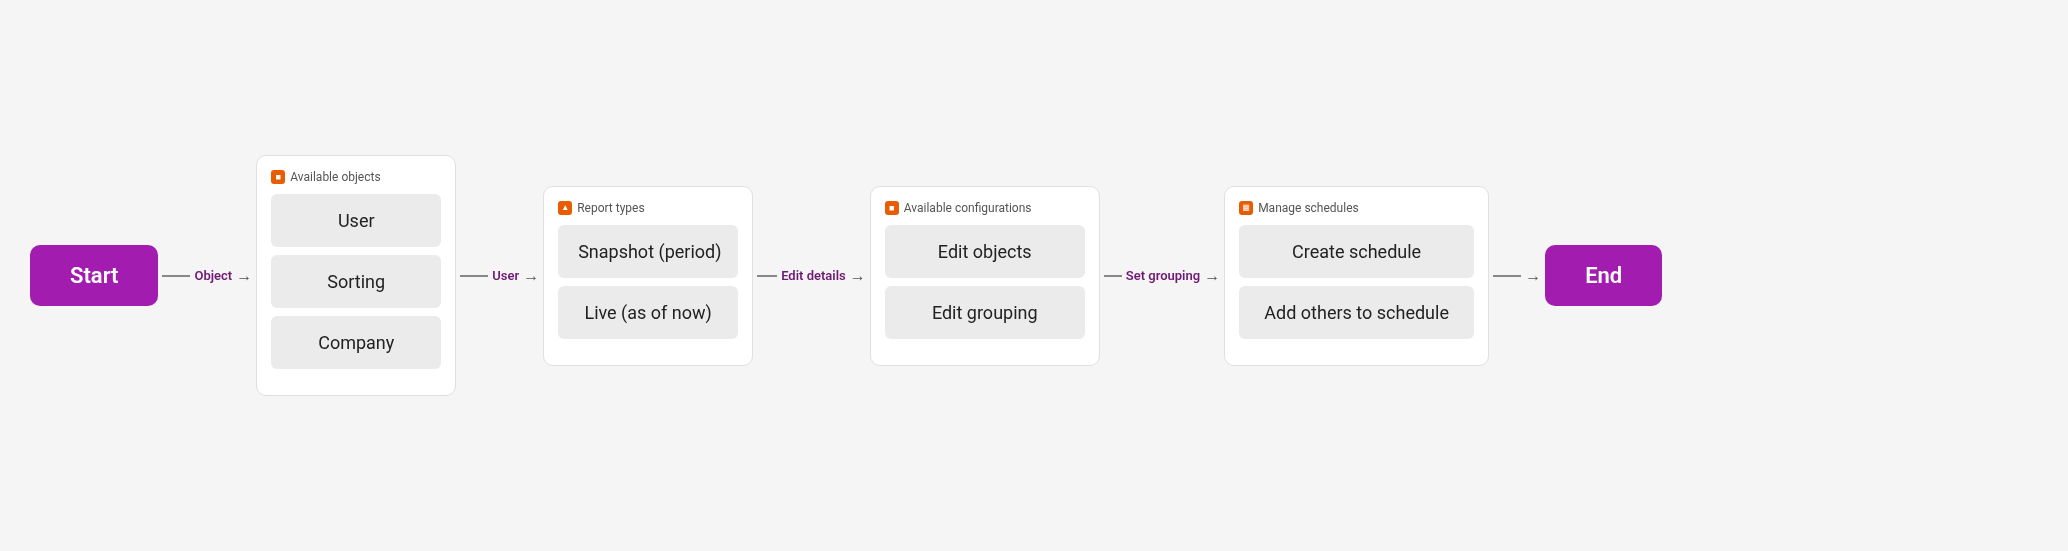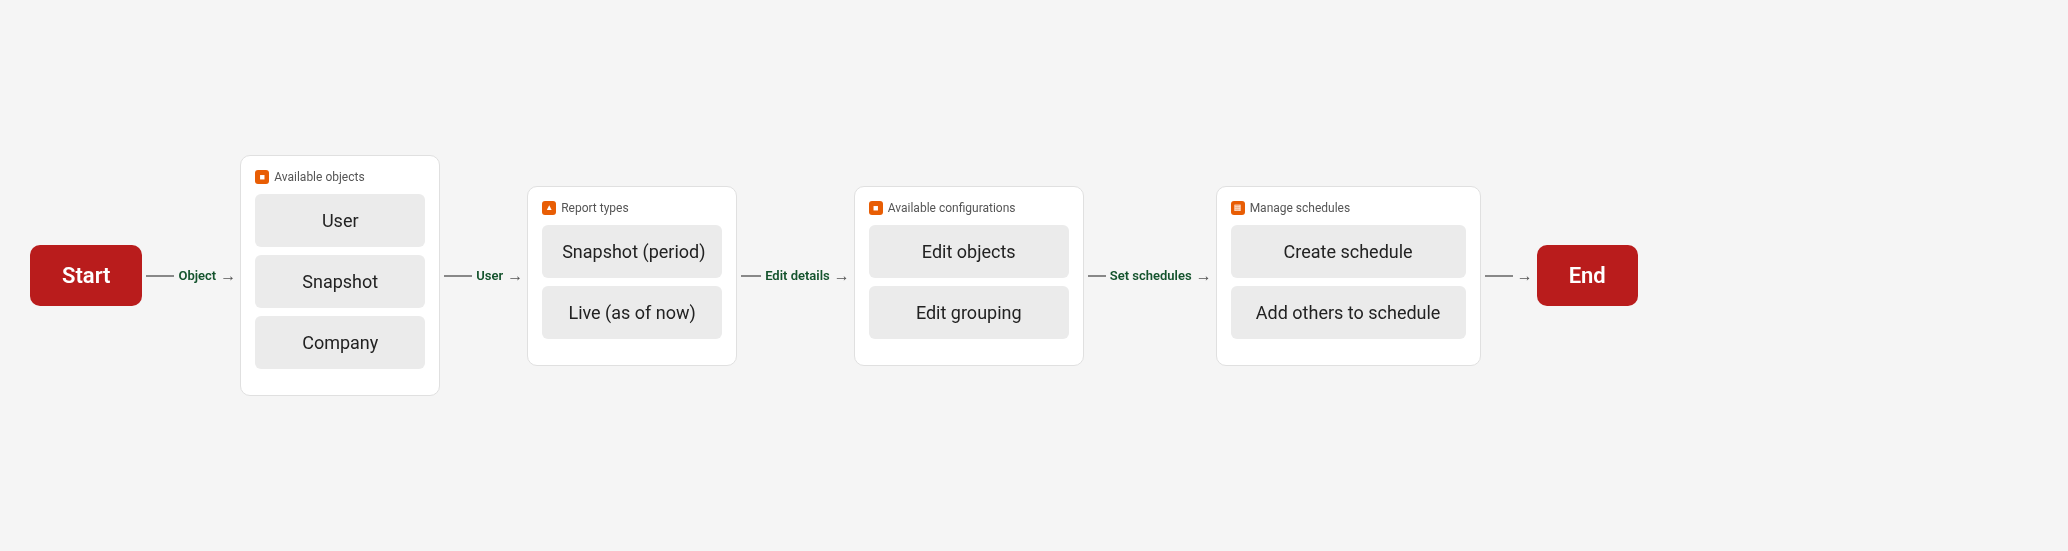--- a/index.html
+++ b/index.html
@@ -15,24 +15,24 @@
     }
     .flow-container {
       display: flex;
       align-items: center;
       gap: 0;
       padding: 20px 30px;
       width: 100%;
       height: 100%;
     }
     .node-start, .node-end {
-      background: #b91c1c;
+      background: #a21caf;
       color: #fff;
       border-radius: 10px;
-      padding: 18px 32px;
+      padding: 18px 40px;
       font-size: 22px;
       font-weight: 600;
       white-space: nowrap;
       flex-shrink: 0;
     }
     .box-container {
       background: #fff;
       border: 1px solid #e0e0e0;
       border-radius: 10px;
       padding: 14px 14px 14px 14px;
@@ -78,21 +78,21 @@
     .connector {
       display: flex;
       align-items: center;
       flex-shrink: 0;
       gap: 4px;
       margin: 0 4px;
     }
     .connector-label {
       font-size: 13px;
       font-weight: 600;
-      color: #14532d;
+      color: #701a75;
       white-space: nowrap;
     }
     .arrow-sym {
       font-size: 16px;
       color: #555;
     }
   </style>
 </head>
 <body>
 
@@ -110,21 +110,21 @@
 
   <div class="box-container box-objects">
     <div class="box-header">
       <div class="box-header-icon icon-orange">■</div>
       <span>Available objects</span>
     </div>
     <div class="item-button">
       <span>User</span>
     </div>
     <div class="item-button">
-      <span>Snapshot</span>
+      <span>Sorting</span>
     </div>
     <div class="item-button">
       <span>Company</span>
     </div>
   </div>
 
   <div class="connector">
     <div style="width:28px;height:2px;background:#888;"></div>
     <span class="connector-label">User</span>
     <span class="arrow-sym">→</span>
@@ -157,21 +157,21 @@
     <div class="item-button">
       <span>Edit objects</span>
     </div>
     <div class="item-button">
       <span>Edit grouping</span>
     </div>
   </div>
 
   <div class="connector">
     <div style="width:18px;height:2px;background:#888;"></div>
-    <span class="connector-label">Set schedules</span>
+    <span class="connector-label">Set grouping</span>
     <span class="arrow-sym">→</span>
   </div>
 
   <div class="box-container box-schedules">
     <div class="box-header">
       <div class="box-header-icon icon-calendar" style="background:#e85d04;color:white;font-size:8px;">▦</div>
       <span>Manage schedules</span>
     </div>
     <div class="item-button">
       <span>Create schedule</span>

